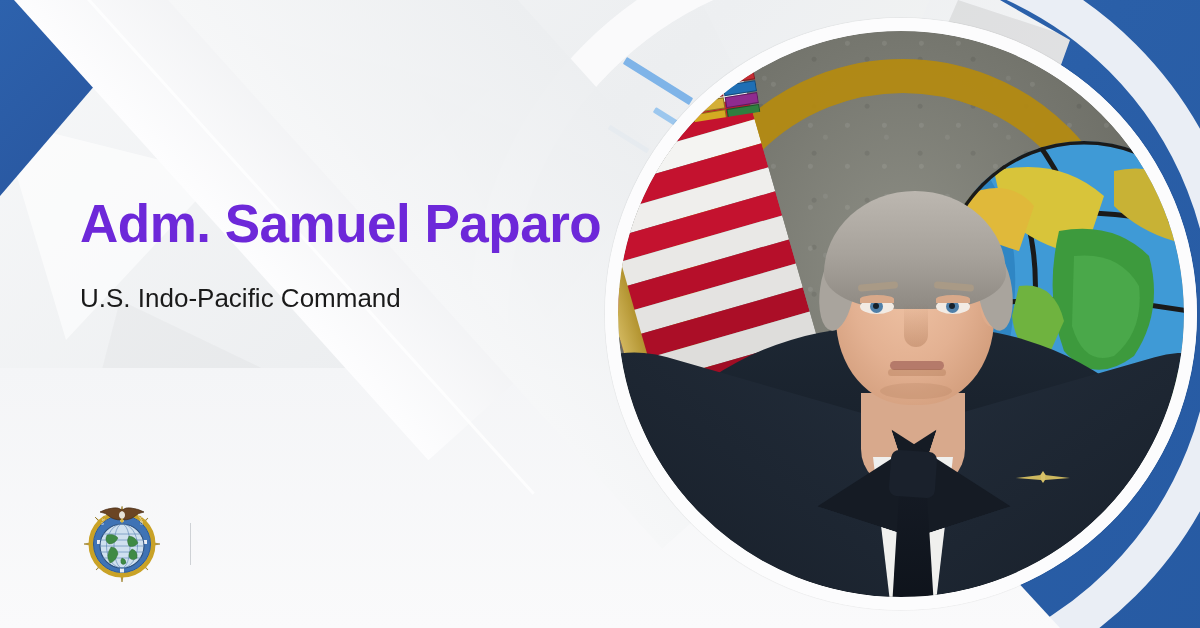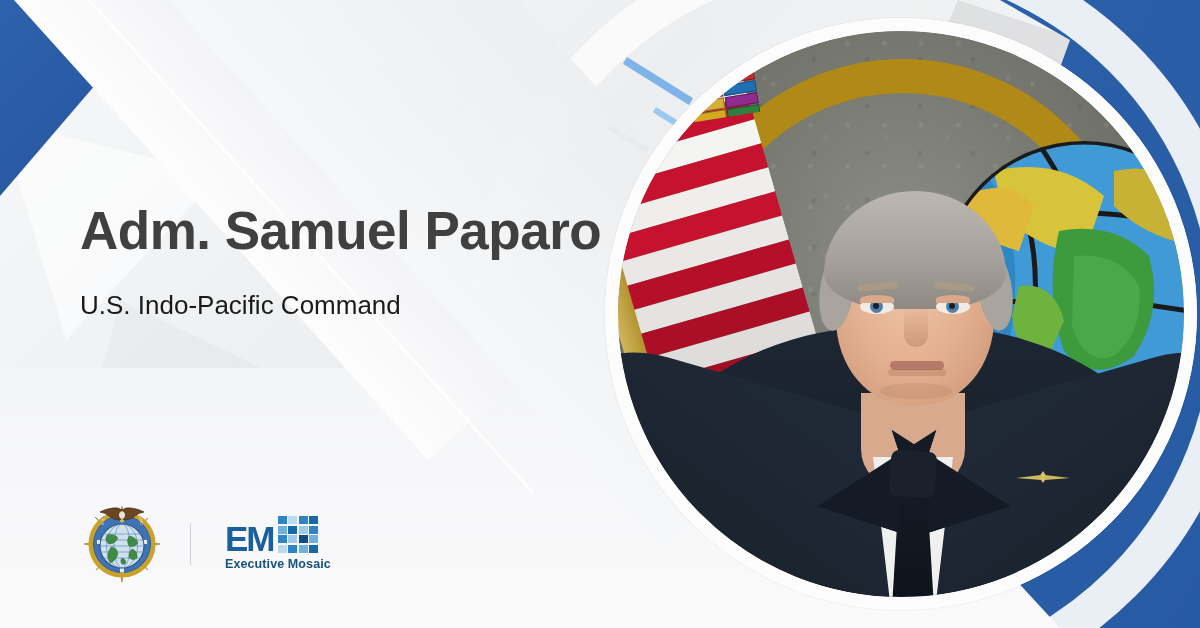--- a/index.html
+++ b/index.html
@@ -162,22 +162,22 @@
 
   
   .wings{left:398px;bottom:112px;width:54px;height:16px;}
   .ribbons{left:368px;bottom:18px;width:136px;height:92px;transform:rotate(-9deg);
     display:grid;grid-template-columns:repeat(4,1fr);grid-auto-rows:11px;gap:1px 1px;overflow:hidden;}
   .ribbons span{display:block;border:.5px solid rgba(0,0,0,.35);}
 
   
   #text-block{position:absolute;left:80px;top:196px;z-index:10;}
   #name{
-    font-size:53px;font-weight:bold;color:#404040;letter-spacing:-0.5px;
-    line-height:1.05;margin:7px 0 26px 0;white-space:nowrap;
+    font-size:53px;font-weight:bold;color:#6d28d9;letter-spacing:-0.5px;
+    line-height:1.05;margin:0 0 26px 0;white-space:nowrap;
   }
   .sub{font-size:26px;color:#1a1a1a;line-height:1.55;margin:0;white-space:nowrap;}
 
   
   #footer{position:absolute;left:80px;top:502px;z-index:10;display:flex;align-items:center;}
   #seal{width:84px;height:84px;position:relative;}
   #divider{width:1px;height:42px;background:#cfd2d6;margin:0 34px 0 26px;}
   #em-logo{position:relative;width:118px;}
   #em-top{display:flex;align-items:flex-end;height:36px;}
   #em-letters{font-size:35px;font-weight:bold;color:#1c5f9e;letter-spacing:-2px;line-height:30px;font-family:"Liberation Sans",sans-serif;}
@@ -426,40 +426,16 @@
         <g>
           <path d="M42 8 q-4 -3 -9 -2 q-8 1 -13 4 q6 1 9 4 q4 4 13 4 q9 0 13 -4 q3 -3 9 -4 q-5 -3 -13 -4 q-5 -1 -9 2 Z" fill="#6b4524" stroke="#452a12" stroke-width=".7"></path>
           <path d="M42 9 q-3 1 -3 4 q0 3 3 4 q3 -1 3 -4 q0 -3 -3 -4 Z" fill="#e6e2d8"></path>
           <path d="M42 16 l2 3 l-2 2 l-2 -2 Z" fill="#d8b53c"></path>
         </g>
       </svg>
     </div>
 
     <div id="divider"></div>
 
-    <div id="em-logo">
-      <div id="em-top">
-        <span id="em-letters">EM</span>
-        <div id="em-mosaic">
-          <i style="background:#2f84c6"></i>
-            <i style="background:#bcd9ef"></i>
-            <i style="background:#2f84c6"></i>
-            <i style="background:#176aa8"></i>
-          <i style="background:#6fb0dd"></i>
-            <i style="background:#176aa8"></i>
-            <i style="background:#9ecbe8"></i>
-            <i style="background:#2f84c6"></i>
-          <i style="background:#2f84c6"></i>
-            <i style="background:#9ecbe8"></i>
-            <i style="background:#0e4d85"></i>
-            <i style="background:#6fb0dd"></i>
-          <i style="background:#bcd9ef"></i>
-            <i style="background:#2f84c6"></i>
-            <i style="background:#6fb0dd"></i>
-            <i style="background:#176aa8"></i>
-        </div>
-      </div>
-      <div id="em-name">Executive Mosaic</div>
-    </div>
 
   </div>
 
 </div>
 
 </body></html>

